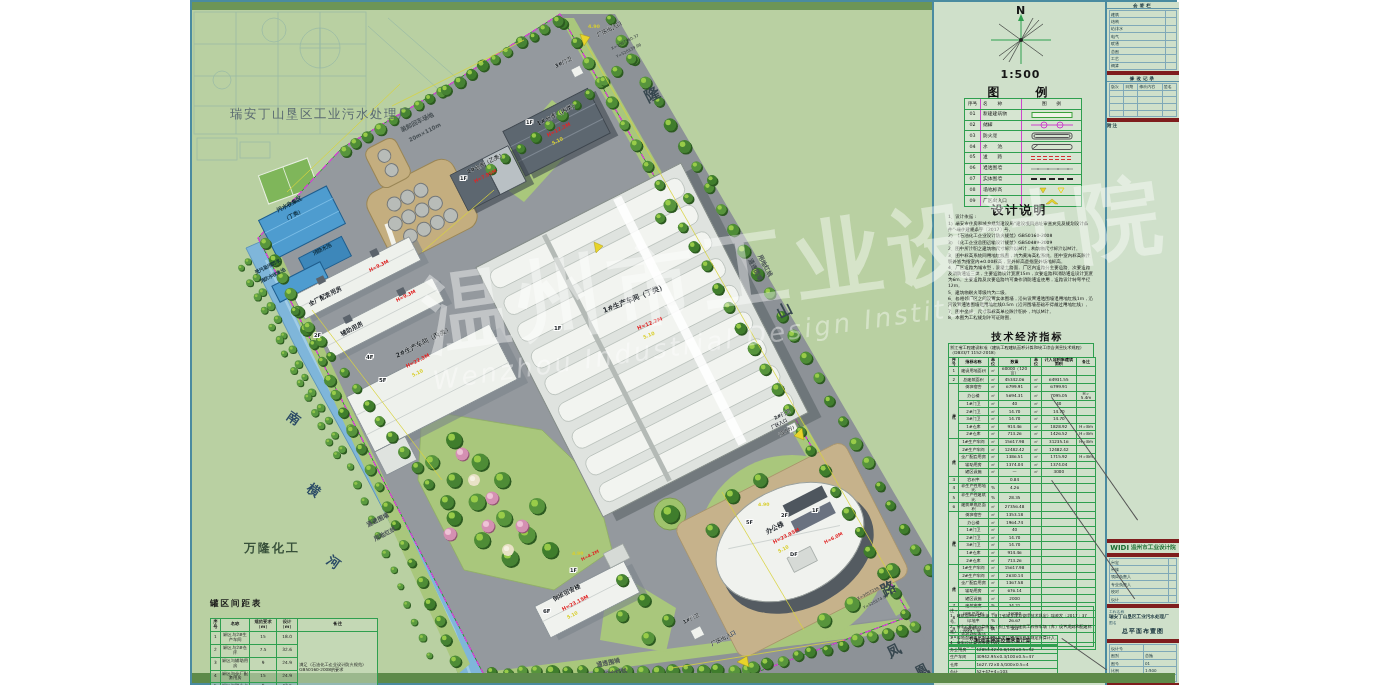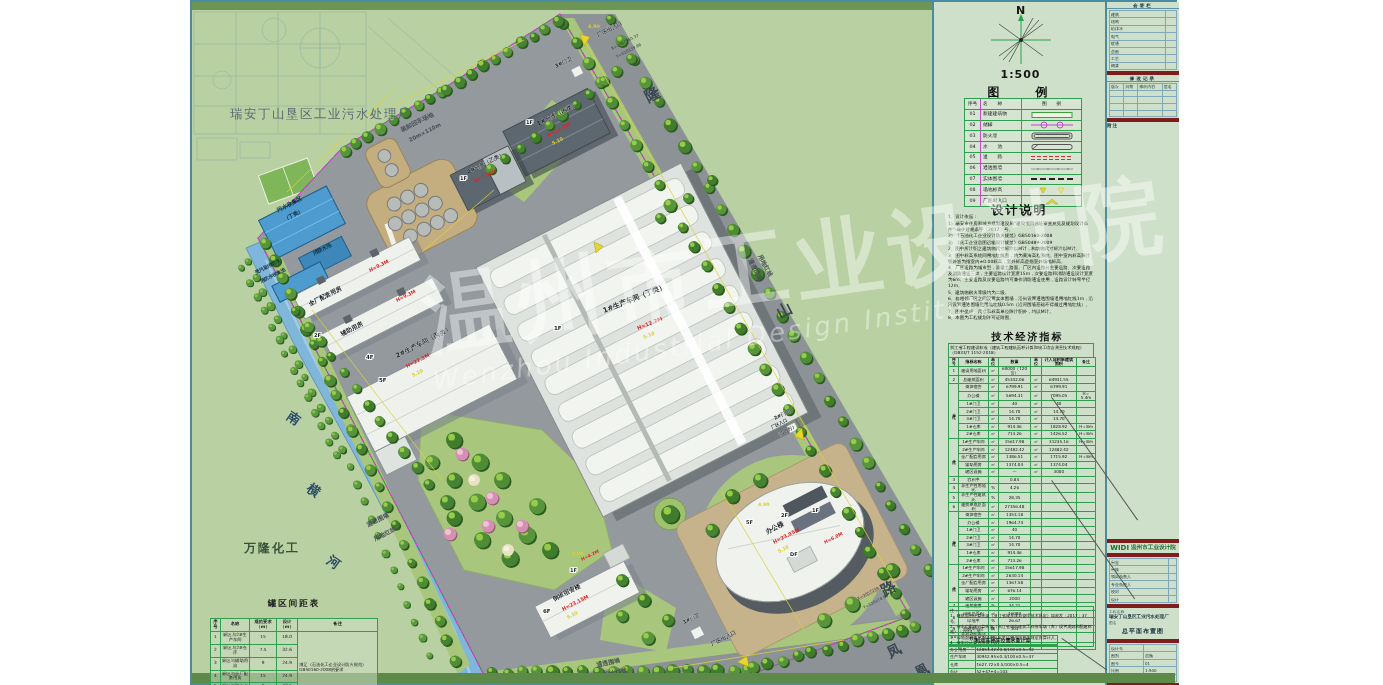--- a/index.html
+++ b/index.html
@@ -8,21 +8,21 @@
   .band{position:absolute;left:0;width:100%;background:#6d9556;}
   #band-top{top:0;height:8px;}
   #band-bot{bottom:0;height:10px;background:#5d8a49;}
   #plan-svg{position:absolute;left:0;top:8px;}
   
   #watermark{position:absolute;left:230px;top:205px;transform:rotate(-8deg);pointer-events:none;z-index:40;white-space:nowrap;}
   #watermark .wm-cn{font-size:86px;font-weight:bold;letter-spacing:8px;color:rgba(255,255,255,.42);}
   #watermark .wm-en{font-size:26px;font-style:italic;color:rgba(255,255,255,.40);margin-top:-10px;letter-spacing:3px;}
   
   #spacing{position:absolute;left:18px;top:596px;width:168px;z-index:30;color:#222;}
-  #spacing .sp-title{font-size:8.5px;font-weight:bold;text-align:center;letter-spacing:2px;margin-bottom:8px;color:#1a1a1a;}
+  #spacing .sp-title{font-size:8.5px;font-weight:bold;letter-spacing:2px;margin-bottom:8px;color:#1a1a1a;}
   #spacing table{border-collapse:collapse;width:100%;background:rgba(205,222,196,.55);}
   #spacing th,#spacing td{border:0.5px solid #2f9f4f;font-size:4.3px;padding:1px 1px;text-align:center;line-height:1.15;}
   #spacing td.rk{font-size:4.2px;text-align:left;}
   
   #panel{position:absolute;left:740px;top:0;width:173px;height:685px;background:#cfe0ca;border-left:2px solid #4a8ba0;box-sizing:border-box;color:#161616;}
   .ttl{position:absolute;font-weight:bold;color:#111;text-align:center;width:100%;}
   #north{position:absolute;left:55px;top:10px;}
   #scale-label{position:absolute;left:0;top:66px;width:173px;text-align:center;font-size:11px;font-weight:bold;letter-spacing:1px;}
   #legend{position:absolute;left:30px;top:96px;width:116px;border:1px solid #2f9f4f;background:rgba(236,243,230,.25);}
   .lg-row{display:grid;grid-template-columns:15px 42px 1fr;border-top:0.5px solid #2f9f4f;align-items:center;height:9.8px;}

